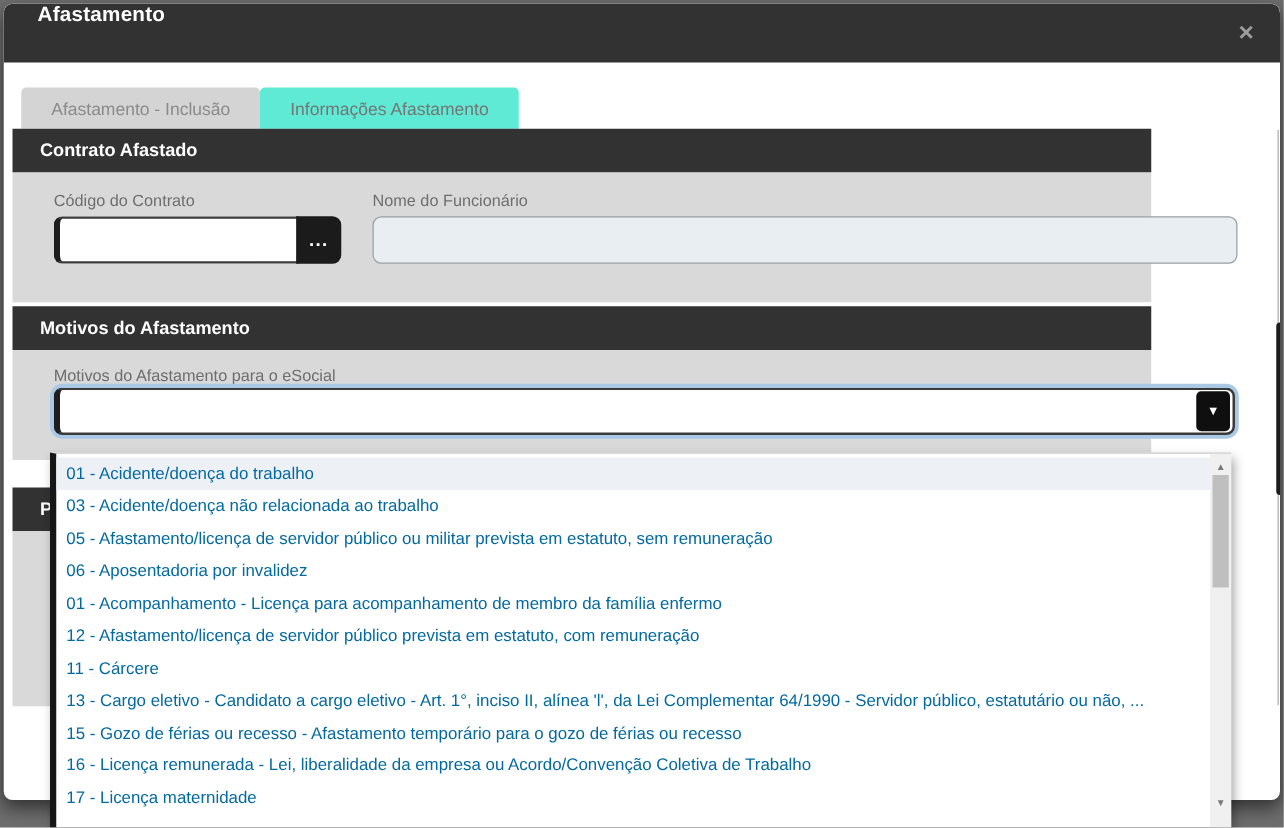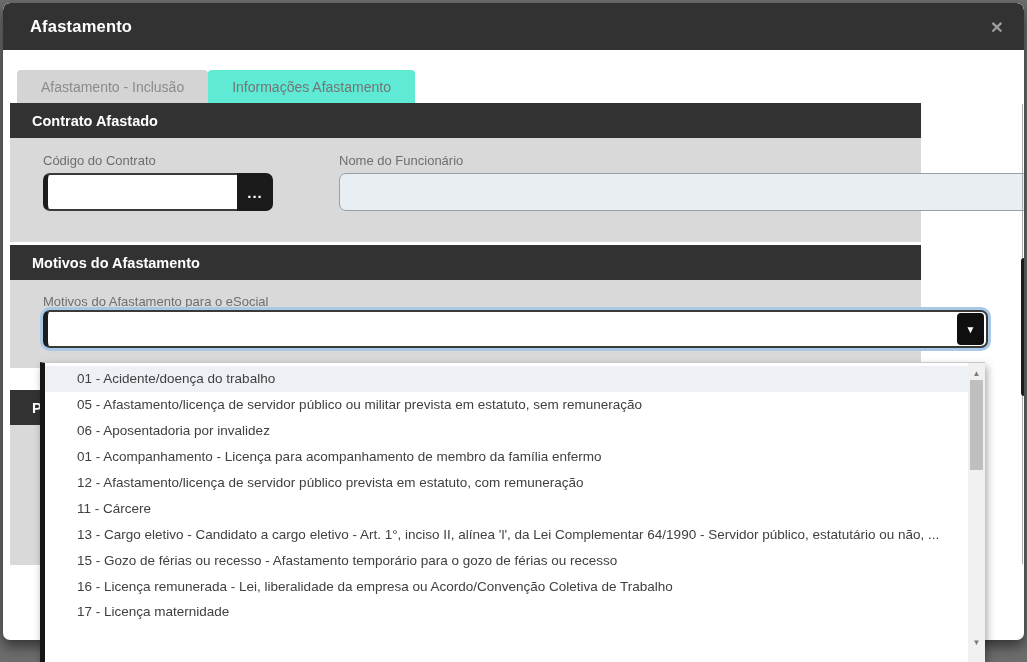--- a/index.html
+++ b/index.html
@@ -14,21 +14,21 @@
   
   .modal{
     position:absolute;left:3px;top:3px;width:1021px;height:637px;
     background:#ffffff;border-radius:7px;
     box-shadow:0 6px 14px rgba(0,0,0,.55);
     overflow:hidden;
   }
   .titlebar{
     position:absolute;left:0;top:0;right:0;height:47px;
     background:#323232;border-radius:7px 7px 0 0;
-    display:flex;align-items:center;
+    display:flex;
   }
   .titlebar .title{
     color:#ffffff;font-size:16.5px;font-weight:bold;
     padding-left:27px;letter-spacing:.2px;
   }
   .close-btn{
     position:absolute;right:13px;top:0;height:47px;width:28px;
     display:flex;align-items:center;justify-content:center;
     color:#9d9d9d;font-size:21px;font-weight:bold;cursor:pointer;
   }
@@ -45,21 +45,21 @@
   }
   .tab.active{background:#d4d4d4;color:#8b8b8b;}
   .tab.inactive{background:#5eead4;color:#757575;}
 
   
   .sections{position:absolute;left:7px;top:100px;width:911px;}
   .sec-header{
     background:#323232;color:#ffffff;font-weight:bold;font-size:14.5px;
     height:35px;display:flex;align-items:center;padding-left:22px;
   }
-  .sec-body{background:#d9d9d9;gap:41px;}
+  .sec-body{background:#d9d9d9;}
   .gap3{height:3px;background:#ffffff;}
   .gap22{height:22px;background:#ffffff;}
 
   .body-contrato{height:104px;display:flex;padding:15px 0 0 33px;box-sizing:border-box;}
   .body-motivos{height:88px;padding:12px 0 0 33px;box-sizing:border-box;}
   .body-periodo{height:140px;}
 
   .field{display:flex;flex-direction:column;}
   .field-label{font-size:13px;color:#6e6e6e;margin-bottom:5px;}
 
@@ -114,21 +114,21 @@
   .dropdown{
     position:absolute;left:40px;top:362px;width:945px;height:300px;
     background:#ffffff;border-left:5px solid #161616;
     border-top:1px solid #c9c9c9;
     box-shadow:2px 4px 8px rgba(0,0,0,.35);
     box-sizing:border-box;z-index:50;overflow:hidden;
   }
   .dd-list{position:absolute;left:0;top:3px;right:17px;}
   .dd-option{
     height:25.9px;display:flex;align-items:center;
-    font-size:13.5px;color:#404040;padding-left:32px;
+    font-size:13.5px;color:#0369a1;padding-left:8px;
     white-space:nowrap;overflow:hidden;cursor:pointer;
   }
   .dd-option.highlight{background:#edf1f6;}
 
   .dd-scrollbar{
     position:absolute;right:0;top:0;bottom:0;width:17px;background:#f0f0f0;
   }
   .dd-arrow{
     position:absolute;left:0;width:17px;height:16px;
     display:flex;align-items:center;justify-content:center;
@@ -201,20 +201,21 @@
     </div>
 
     <div class="modal-scroll-track"></div>
     <div class="modal-scroll-thumb"></div>
 
   </div>
 
   <div class="dropdown">
     <div class="dd-list">
         <div class="dd-option highlight">01 - Acidente/doença do trabalho</div>
+        <div class="dd-option">03 - Acidente/doença não relacionada ao trabalho</div>
         <div class="dd-option">05 - Afastamento/licença de servidor público ou militar prevista em estatuto, sem remuneração</div>
         <div class="dd-option">06 - Aposentadoria por invalidez</div>
         <div class="dd-option">01 - Acompanhamento - Licença para acompanhamento de membro da família enfermo</div>
         <div class="dd-option">12 - Afastamento/licença de servidor público prevista em estatuto, com remuneração</div>
         <div class="dd-option">11 - Cárcere</div>
         <div class="dd-option">13 - Cargo eletivo - Candidato a cargo eletivo - Art. 1°, inciso II, alínea 'l', da Lei Complementar 64/1990 - Servidor público, estatutário ou não, ...</div>
         <div class="dd-option">15 - Gozo de férias ou recesso - Afastamento temporário para o gozo de férias ou recesso</div>
         <div class="dd-option">16 - Licença remunerada - Lei, liberalidade da empresa ou Acordo/Convenção Coletiva de Trabalho</div>
         <div class="dd-option">17 - Licença maternidade</div>
       </div>

